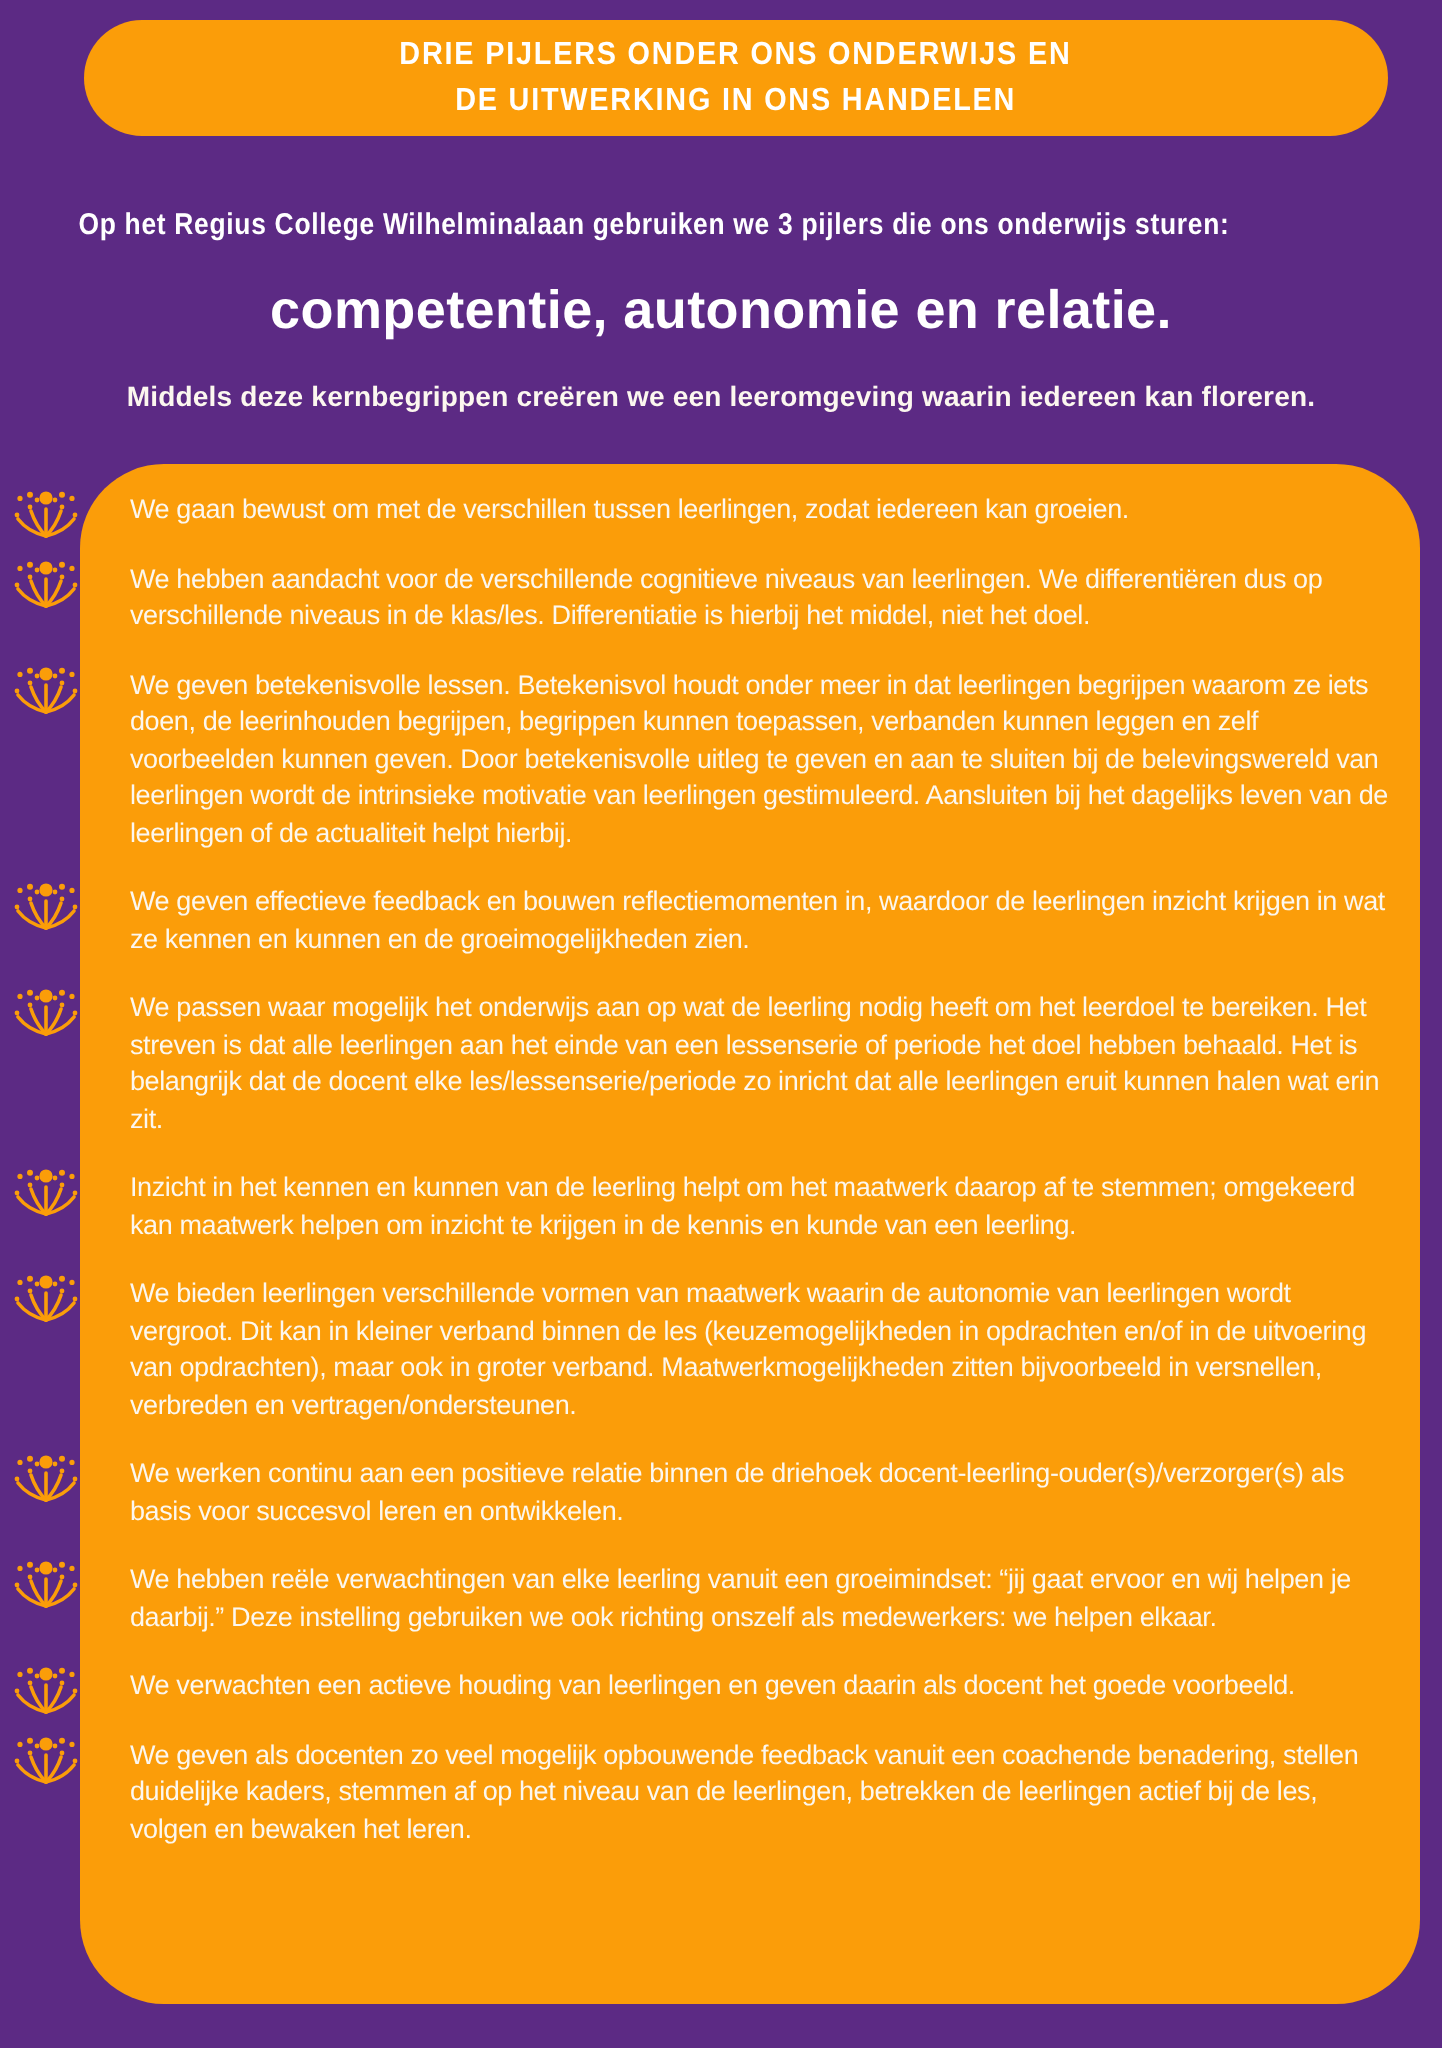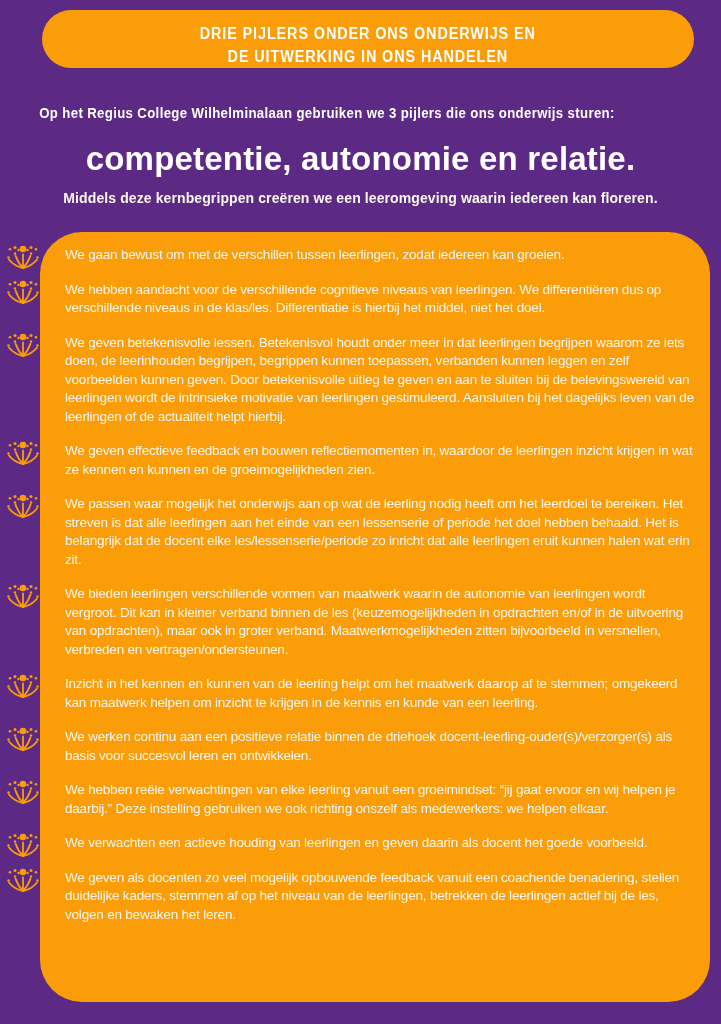--- a/index.html
+++ b/index.html
@@ -12,35 +12,35 @@
   body{
     position:relative;
     width:721px;height:1024px;
     background:var(--purple);
     font-family:"Liberation Sans", sans-serif;
     overflow:hidden;
   }
   .pill{
     position:absolute;left:42px;top:10px;width:652px;height:58px;
     background:var(--orange);border-radius:29px;
-    display:flex;flex-direction:column;align-items:center;justify-content:flex-end;
+    display:flex;flex-direction:column;align-items:center;justify-content:center;
   }
   .pill-line{
     color:#fff;font-weight:800;font-size:16px;line-height:23px;
     letter-spacing:1px;white-space:nowrap;
     transform:scaleX(0.9);transform-origin:center;
   }
   .intro1{
     position:absolute;left:0;top:104px;width:632px;text-align:center;
     color:#fff;font-weight:800;font-size:15px;white-space:nowrap;
   }
   .intro1 > span{display:inline-block;transform:scaleX(0.88);transform-origin:center;letter-spacing:0.4px;}
   .intro2{
     position:absolute;left:0;top:140px;width:721px;text-align:center;
-    color:#fff;font-weight:800;font-size:33px;letter-spacing:0.2px;
+    color:#fff;font-weight:800;font-size:27px;letter-spacing:0.2px;
   }
   .intro3{
     position:absolute;left:0;top:190px;width:721px;text-align:center;
     color:var(--ink);font-weight:700;font-size:14px;letter-spacing:0.1px;
   }
   .panel{
     position:absolute;left:40px;top:232px;width:670px;min-height:770px;
     background:var(--orange);border-radius:42px;
     padding:14px 14px 32px 25px;
   }
@@ -231,49 +231,49 @@
         </g>
         <g fill="none" stroke="#FB9D09" stroke-width="1.8" stroke-linecap="round">
           <path d="M19 24 L19 10.5"></path>
           <path d="M19 24 Q 14 19 11.5 11.5"></path>
           <path d="M19 24 Q 24 19 26.5 11.5"></path>
           <path d="M19 24 Q 10 22 5 15.5"></path>
           <path d="M19 24 Q 28 22 33 15.5"></path>
         </g>
       </svg>
     </span>
+    <p class="ptext">Inzicht in het kennen en kunnen van de leerling helpt om het maatwerk daarop af te stemmen; omgekeerd kan maatwerk helpen om inzicht te krijgen in de kennis en kunde van een leerling.</p>
+  </div>
+
+  <div class="row">
+    <span class="orn">
+      <svg viewBox="0 0 38 26" xmlns="http://www.w3.org/2000/svg">
+        <g fill="#FB9D09" stroke="none">
+          <circle cx="19" cy="5" r="3.3"></circle>
+          <circle cx="11" cy="3.4" r="1.5"></circle>
+          <circle cx="14.5" cy="6" r="1.2"></circle>
+          <circle cx="6" cy="5.2" r="1.3"></circle>
+          <circle cx="27" cy="3.4" r="1.5"></circle>
+          <circle cx="23.5" cy="6" r="1.2"></circle>
+          <circle cx="32" cy="5.2" r="1.3"></circle>
+          <circle cx="4.5" cy="13.5" r="1.2"></circle>
+          <circle cx="11" cy="9.5" r="1.2"></circle>
+          <circle cx="27" cy="9.5" r="1.2"></circle>
+          <circle cx="33.5" cy="13.5" r="1.2"></circle>
+        </g>
+        <g fill="none" stroke="#FB9D09" stroke-width="1.8" stroke-linecap="round">
+          <path d="M19 24 L19 10.5"></path>
+          <path d="M19 24 Q 14 19 11.5 11.5"></path>
+          <path d="M19 24 Q 24 19 26.5 11.5"></path>
+          <path d="M19 24 Q 10 22 5 15.5"></path>
+          <path d="M19 24 Q 28 22 33 15.5"></path>
+        </g>
+      </svg>
+    </span>
     <p class="ptext">We bieden leerlingen verschillende vormen van maatwerk waarin de autonomie van leerlingen wordt vergroot. Dit kan in kleiner verband binnen de les (keuzemogelijkheden in opdrachten en/of in de uitvoering van opdrachten), maar ook in groter verband. Maatwerkmogelijkheden zitten bijvoorbeeld in versnellen, verbreden en vertragen/ondersteunen.</p>
-  </div>
-
-  <div class="row">
-    <span class="orn">
-      <svg viewBox="0 0 38 26" xmlns="http://www.w3.org/2000/svg">
-        <g fill="#FB9D09" stroke="none">
-          <circle cx="19" cy="5" r="3.3"></circle>
-          <circle cx="11" cy="3.4" r="1.5"></circle>
-          <circle cx="14.5" cy="6" r="1.2"></circle>
-          <circle cx="6" cy="5.2" r="1.3"></circle>
-          <circle cx="27" cy="3.4" r="1.5"></circle>
-          <circle cx="23.5" cy="6" r="1.2"></circle>
-          <circle cx="32" cy="5.2" r="1.3"></circle>
-          <circle cx="4.5" cy="13.5" r="1.2"></circle>
-          <circle cx="11" cy="9.5" r="1.2"></circle>
-          <circle cx="27" cy="9.5" r="1.2"></circle>
-          <circle cx="33.5" cy="13.5" r="1.2"></circle>
-        </g>
-        <g fill="none" stroke="#FB9D09" stroke-width="1.8" stroke-linecap="round">
-          <path d="M19 24 L19 10.5"></path>
-          <path d="M19 24 Q 14 19 11.5 11.5"></path>
-          <path d="M19 24 Q 24 19 26.5 11.5"></path>
-          <path d="M19 24 Q 10 22 5 15.5"></path>
-          <path d="M19 24 Q 28 22 33 15.5"></path>
-        </g>
-      </svg>
-    </span>
-    <p class="ptext">Inzicht in het kennen en kunnen van de leerling helpt om het maatwerk daarop af te stemmen; omgekeerd kan maatwerk helpen om inzicht te krijgen in de kennis en kunde van een leerling.</p>
   </div>
 
   <div class="row">
     <span class="orn">
       <svg viewBox="0 0 38 26" xmlns="http://www.w3.org/2000/svg">
         <g fill="#FB9D09" stroke="none">
           <circle cx="19" cy="5" r="3.3"></circle>
           <circle cx="11" cy="3.4" r="1.5"></circle>
           <circle cx="14.5" cy="6" r="1.2"></circle>
           <circle cx="6" cy="5.2" r="1.3"></circle>

